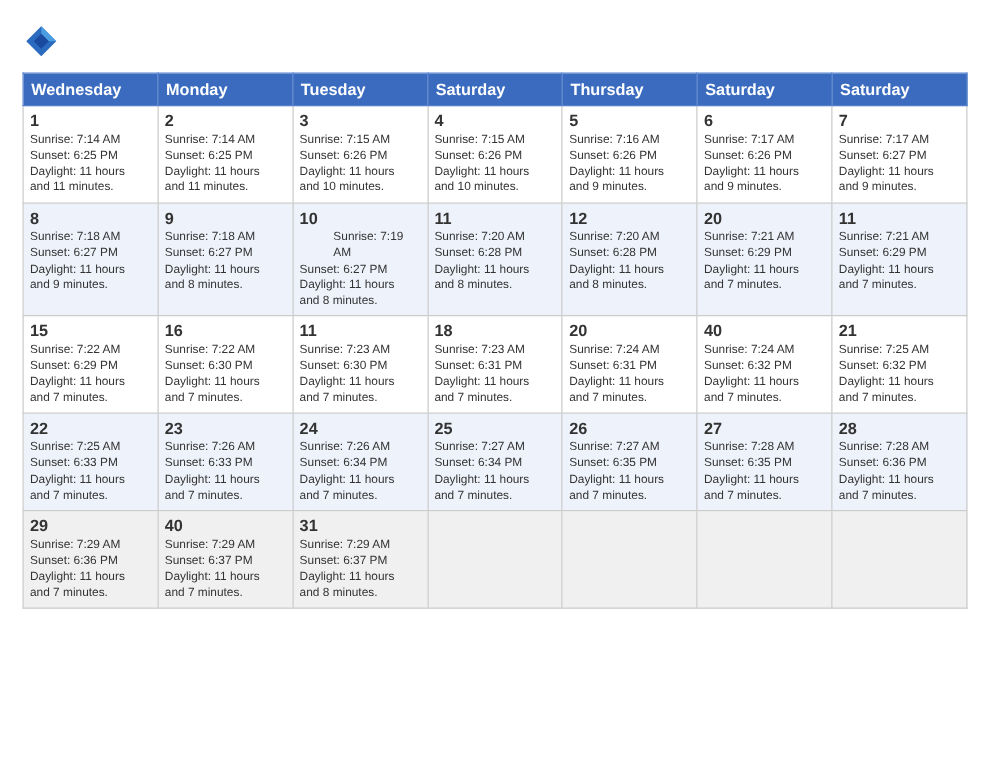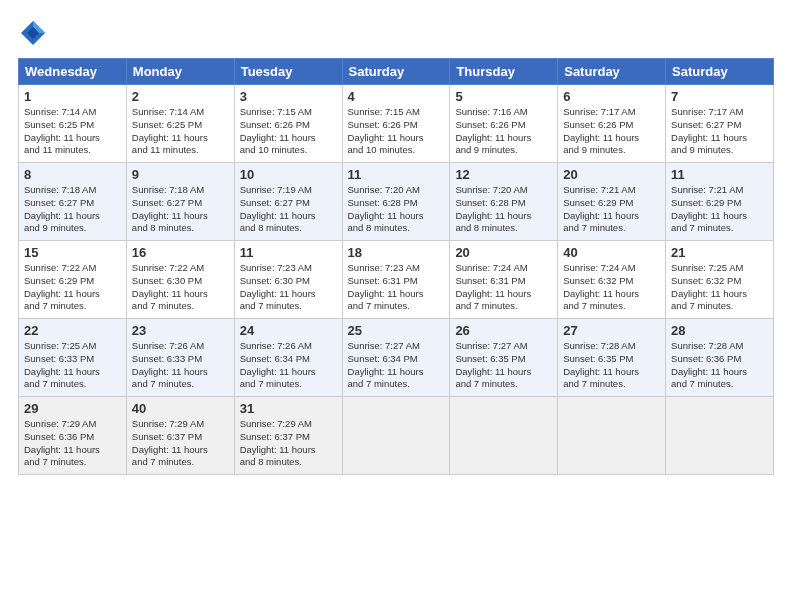--- a/index.html
+++ b/index.html
@@ -195,21 +195,21 @@
           </td>
           <td>
             <span class="day-num">9</span>
             <span style="display: block; line-height: 1.35;">Sunrise: 7:18 AM</span>
             <span style="display: block; line-height: 1.35;">Sunset: 6:27 PM</span>
             <span style="display: block; line-height: 1.35;">Daylight: 11 hours</span>
             <span style="display: block; line-height: 1.35;">and 8 minutes.</span>
           </td>
           <td>
             <span class="day-num">10</span>
-            <span style="display: block; line-height: 1.35;">Sunrise: 7:19 AM</span>
+            <span style="display: block; line-height: 1.35; margin-left: 27px;">Sunrise: 7:19 AM</span>
             <span style="display: block; line-height: 1.35;">Sunset: 6:27 PM</span>
             <span style="display: block; line-height: 1.35;">Daylight: 11 hours</span>
             <span style="display: block; line-height: 1.35;">and 8 minutes.</span>
           </td>
           <td>
             <span class="day-num">11</span>
             <span style="display: block; line-height: 1.35;">Sunrise: 7:20 AM</span>
             <span style="display: block; line-height: 1.35;">Sunset: 6:28 PM</span>
             <span style="display: block; line-height: 1.35;">Daylight: 11 hours</span>
             <span style="display: block; line-height: 1.35;">and 8 minutes.</span>

